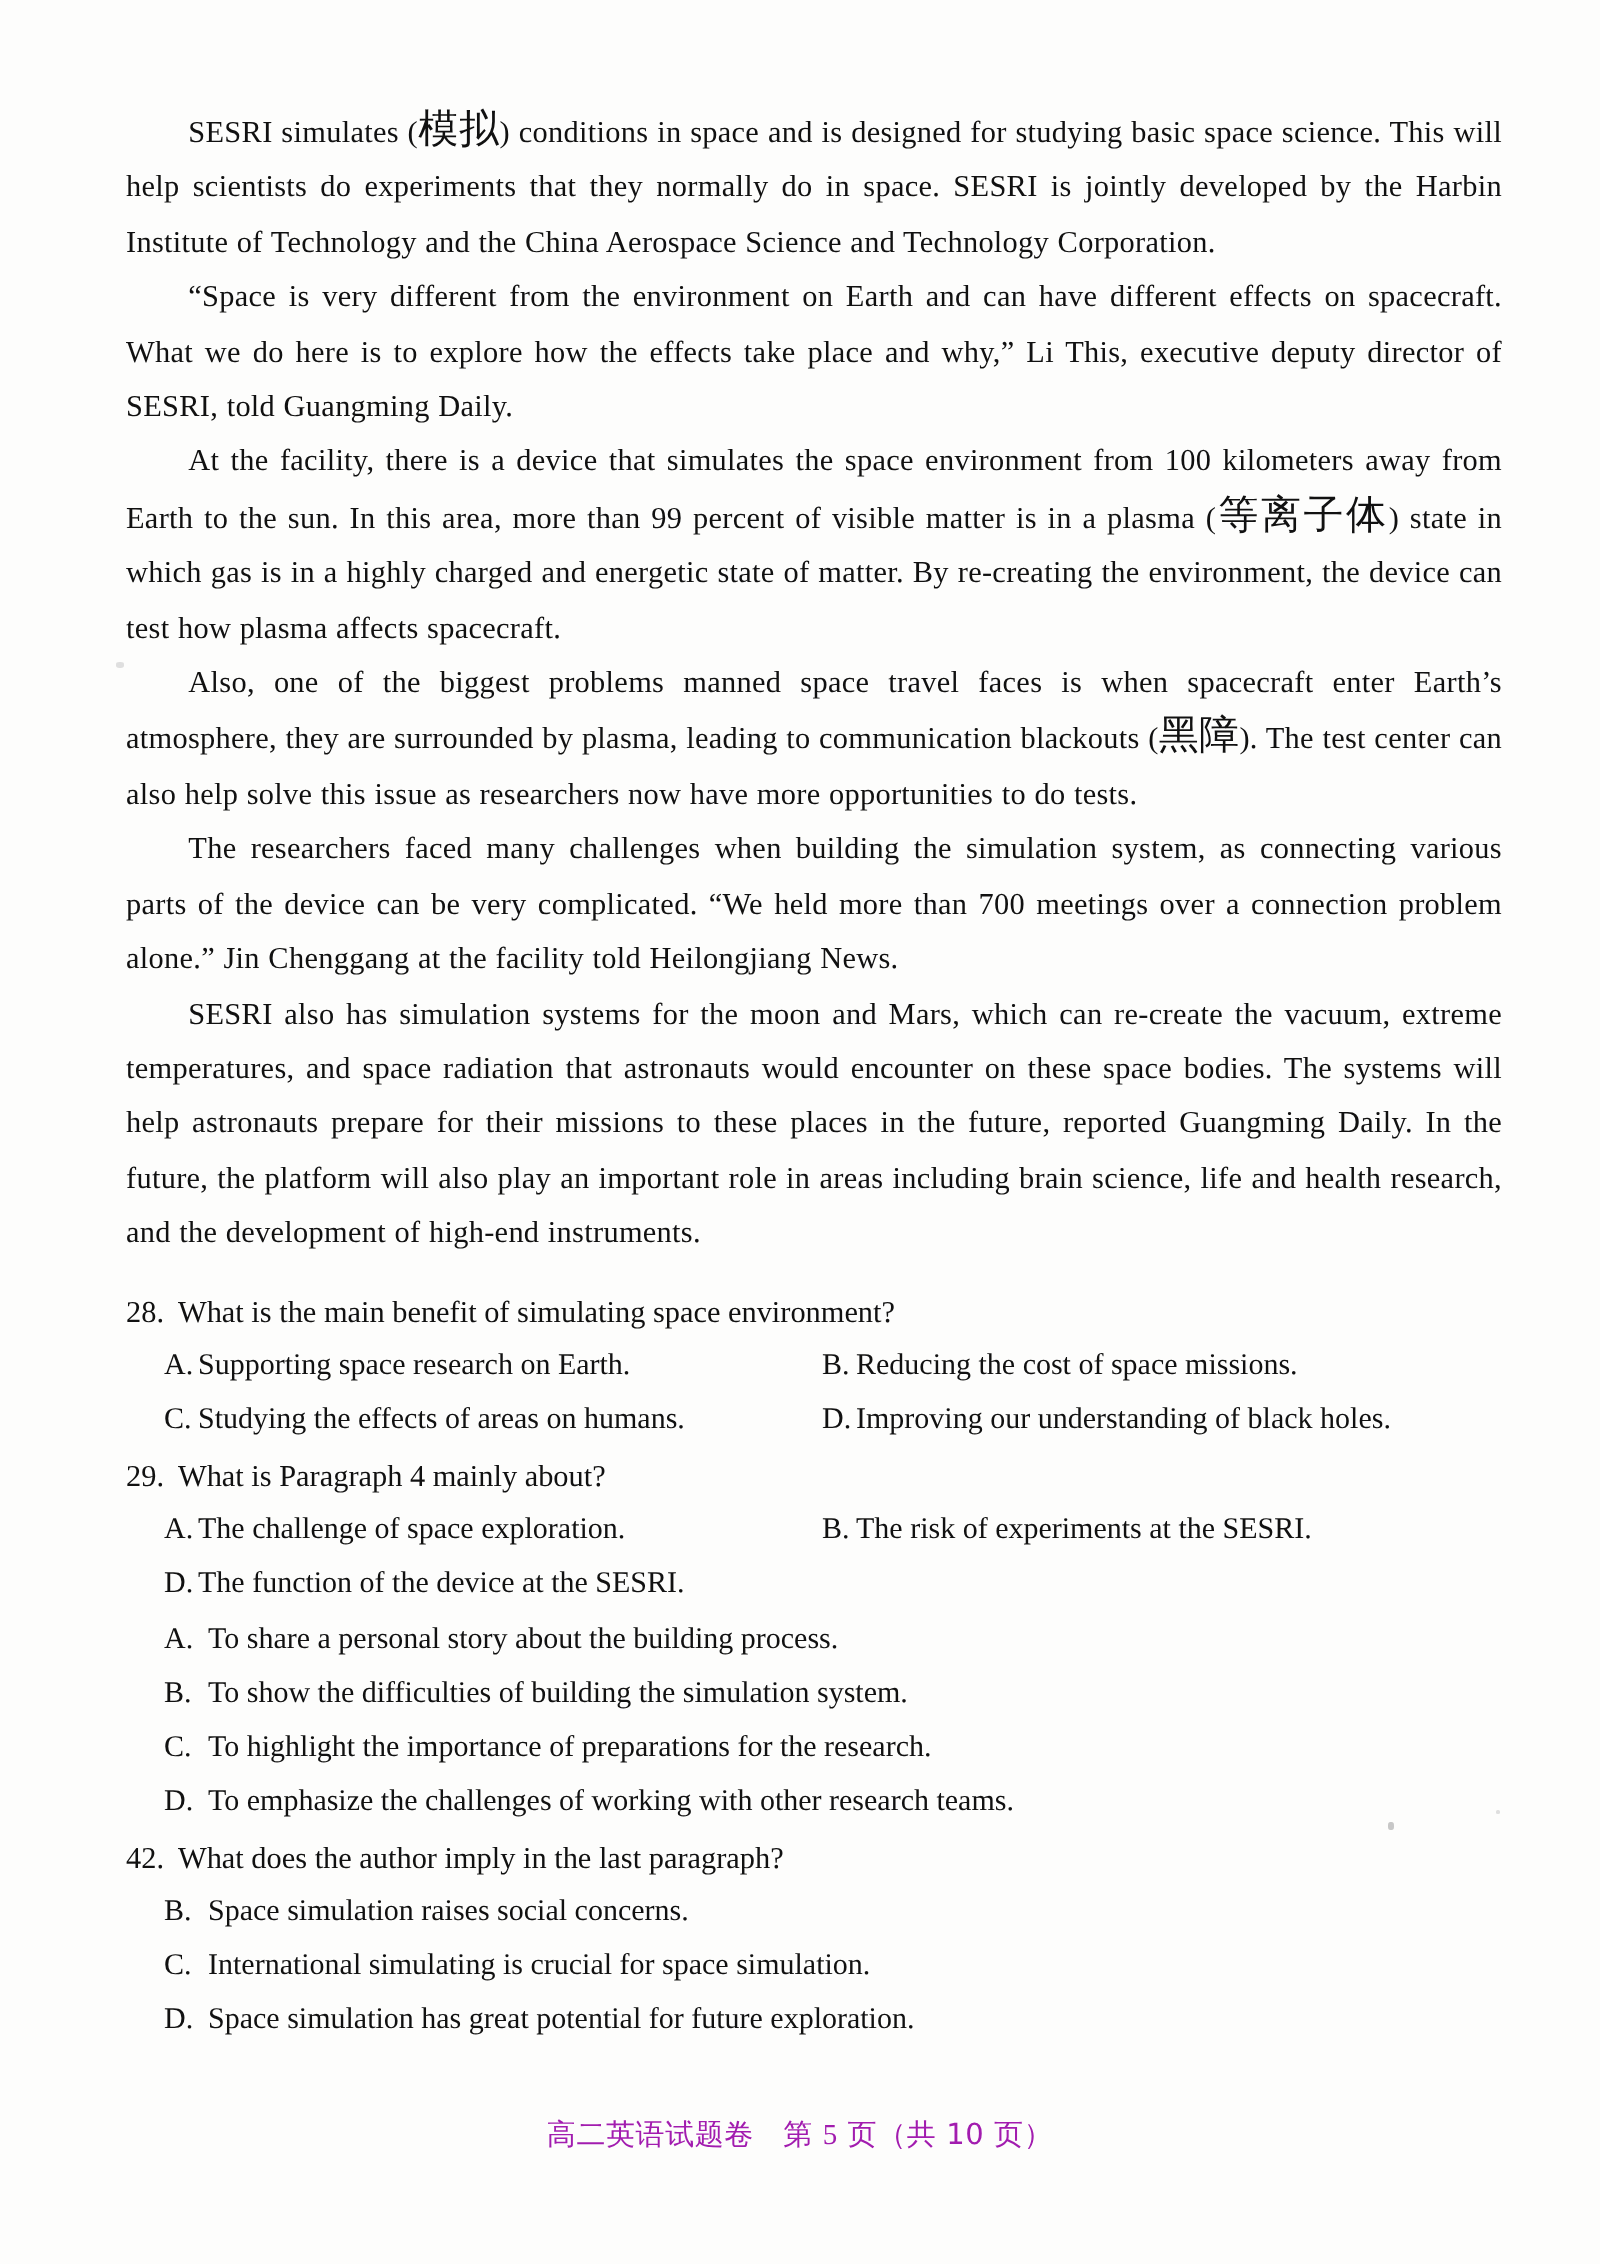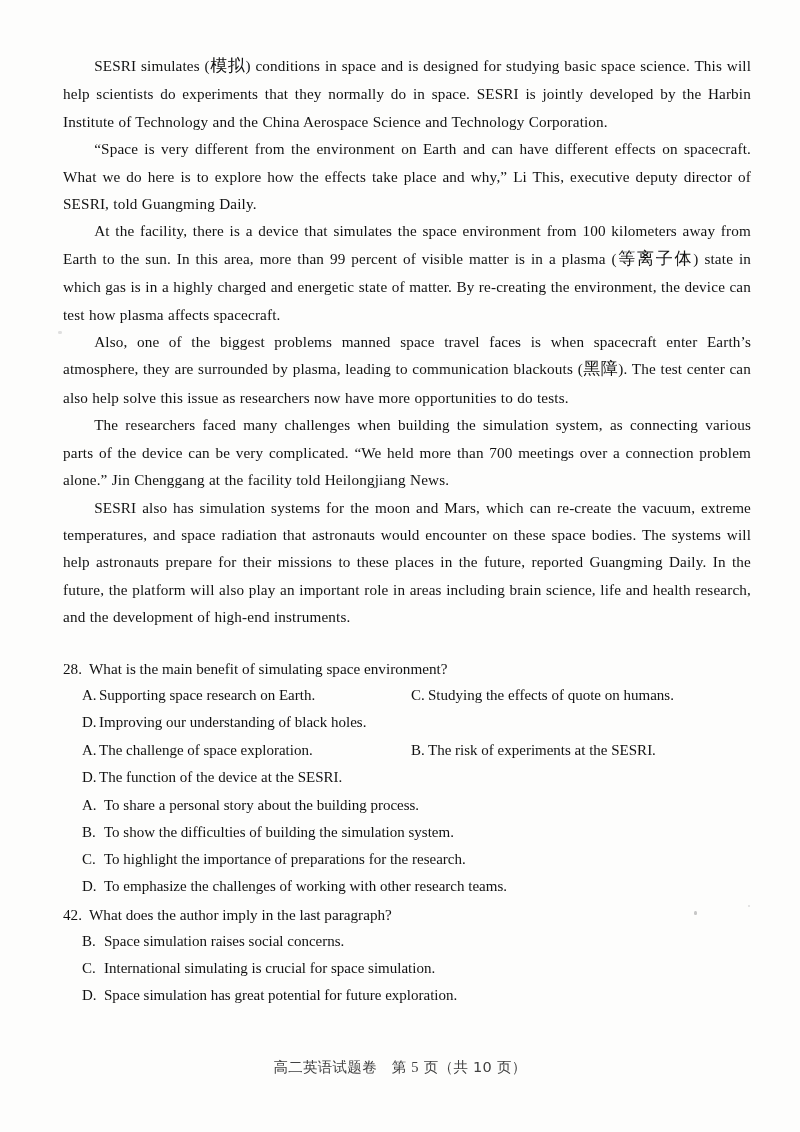--- a/index.html
+++ b/index.html
@@ -38,27 +38,27 @@
     text-indent: 2.05em;
     text-align: justify;
     text-align-last: left;
     font-size: 15.2px;
     line-height: 27.4px;
     letter-spacing: 0.01em;
     color: #111111;
     word-spacing: 0.02em;
   }
   .para .cn {
-    font-family: Liberation Mono, monospace;
-    font-size: 17px;
+    font-family: Liberation Sans, sans-serif;
+    font-size: 20px;
   }
 
   
   .questions {
-    margin-top: 24px;
+    margin-top: 12px;
   }
   .q-block {
     margin-bottom: 1px;
   }
   .q-stem {
     font-size: 15.2px;
     line-height: 27.0px;
     color: #111111;
     white-space: nowrap;
   }
@@ -91,21 +91,21 @@
   }
 
   
   .footer {
     position: absolute;
     left: 0;
     right: 0;
     top: 1058px;
     text-align: center;
     font-size: 14.5px;
-    color: #404040;
+    color: #a21caf;
     font-family: "DejaVu Sans", sans-serif;
     letter-spacing: 0.02em;
   }
   .footer .en {
     font-family: "Liberation Serif", serif;
   }
 
   
   .speck {
     position: absolute;
@@ -137,29 +137,35 @@
 
       <div class="q-block">
         <div class="q-stem">
           <span class="q-num">28.</span><span>What is the main benefit of simulating space environment?</span>
         </div>
         <div class="opts-grid">
           <div class="opt">
             <span class="opt-letter">A.</span><span>Supporting space research on Earth.</span>
           </div>
           <div class="opt">
-            <span class="opt-letter">C.</span><span>Studying the effects of quote on humans.</span>
+            <span class="opt-letter">B.</span><span>Reducing the cost of space missions.</span>
+          </div>
+          <div class="opt">
+            <span class="opt-letter">C.</span><span>Studying the effects of areas on humans.</span>
           </div>
           <div class="opt">
             <span class="opt-letter">D.</span><span>Improving our understanding of black holes.</span>
           </div>
         </div>
       </div>
 
       <div class="q-block">
+        <div class="q-stem">
+          <span class="q-num">29.</span><span>What is Paragraph 4 mainly about?</span>
+        </div>
         <div class="opts-grid">
           <div class="opt">
             <span class="opt-letter">A.</span><span>The challenge of space exploration.</span>
           </div>
           <div class="opt">
             <span class="opt-letter">B.</span><span>The risk of experiments at the SESRI.</span>
           </div>
           <div class="opt">
             <span class="opt-letter">D.</span><span>The function of the device at the SESRI.</span>
           </div>

